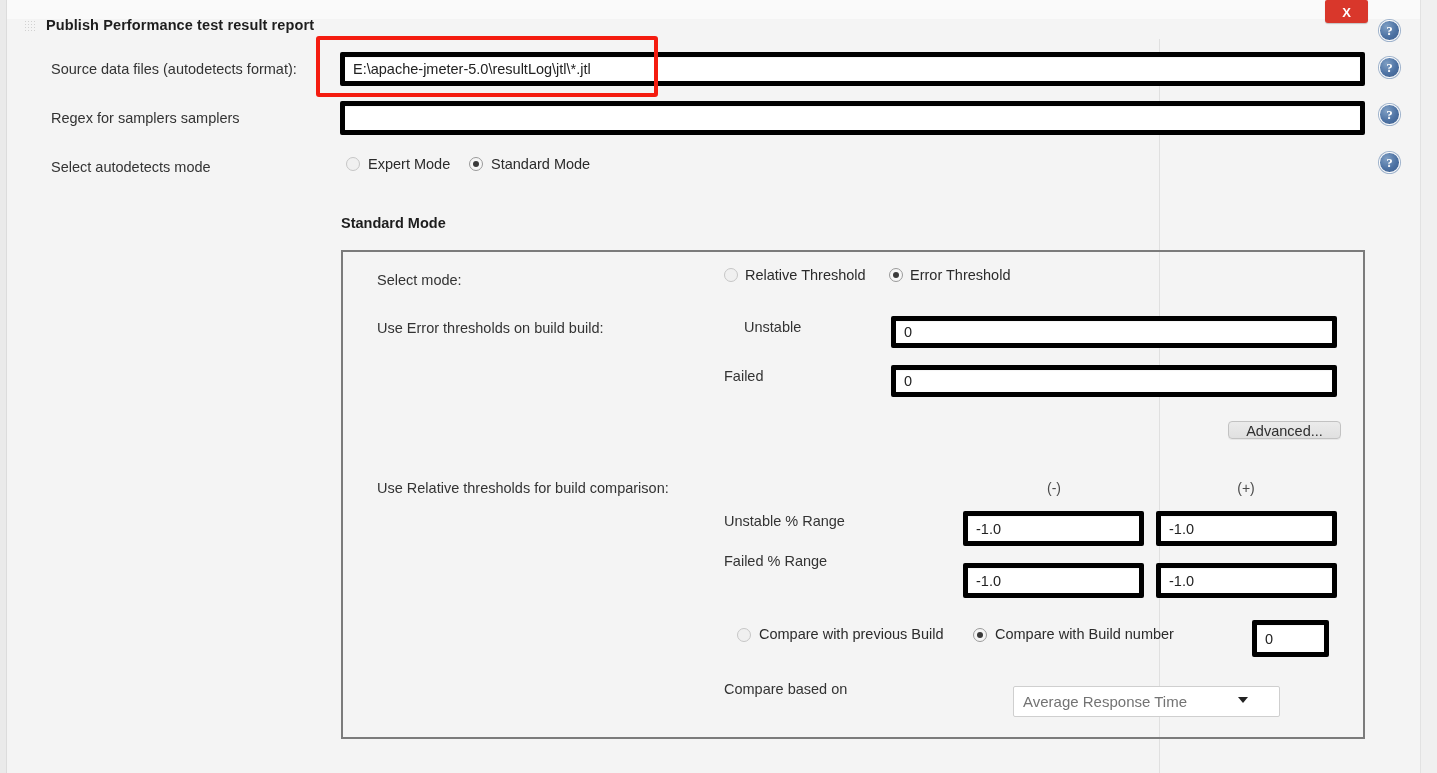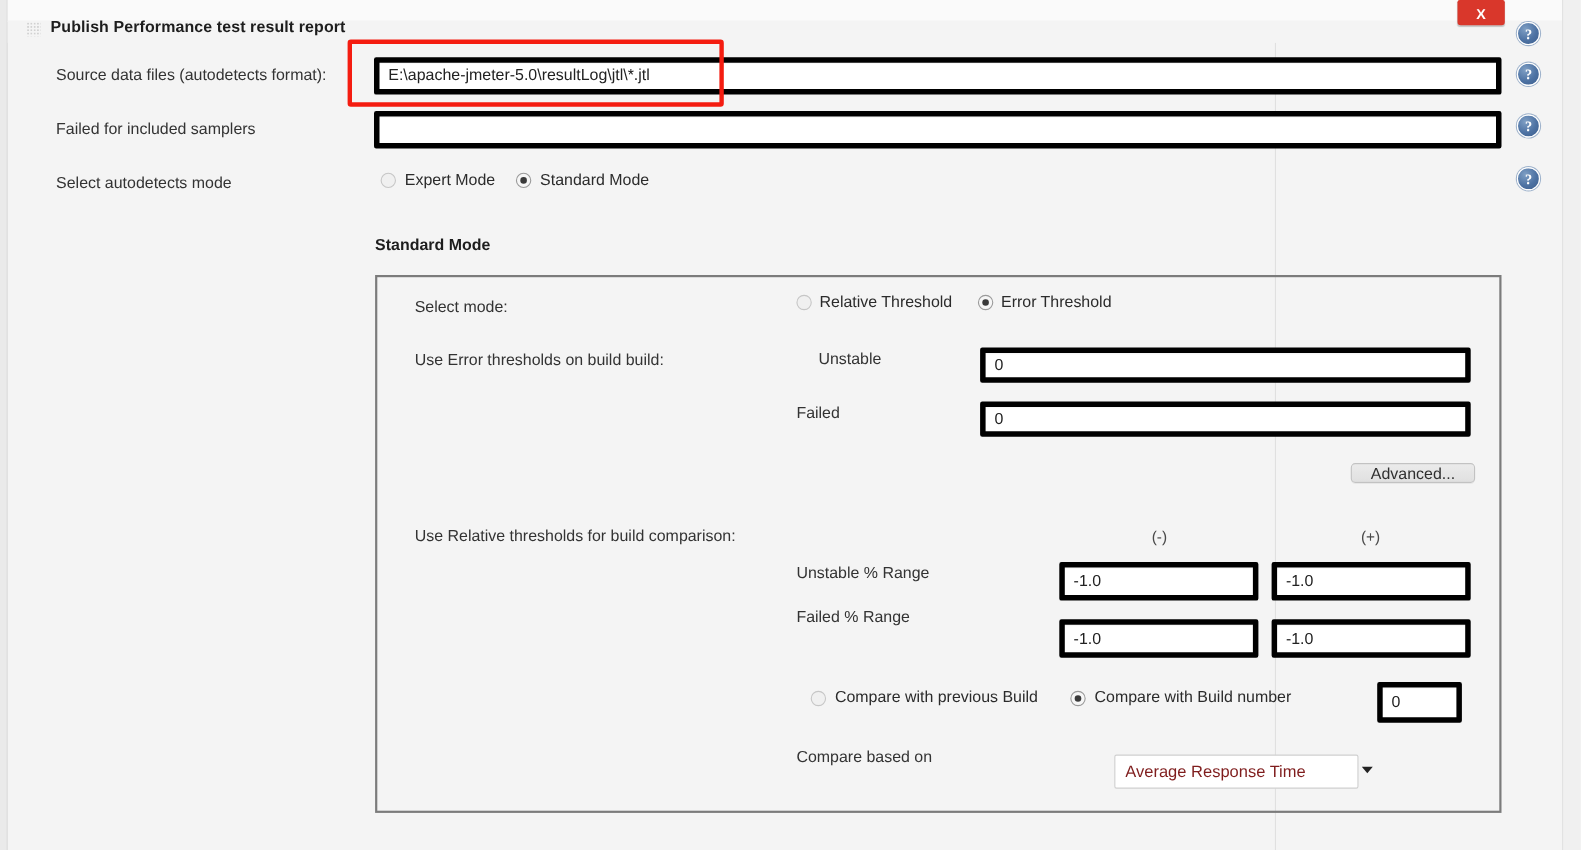--- a/index.html
+++ b/index.html
@@ -226,27 +226,27 @@
     font-size: 14.5px;
     color: #2f2f2f;
     cursor: pointer;
     box-shadow: 0 1px 0 rgba(0,0,0,.05);
   }
 
   
   #compare-select {
     position: absolute;
     left: 1013px; top: 686px;
-    width: 222px; height: 31px;
+    width: 267px; height: 31px;
     background: #ffffff;
     border: 1px solid #cfcfcf;
     border-radius: 2px;
     font-family: "Liberation Sans", sans-serif;
     font-size: 15px;
-    color: #7f1d1d;
+    color: #737373;
     padding: 0 26px 0 9px;
     -webkit-appearance: none;
     -moz-appearance: none;
     appearance: none;
     cursor: pointer;
     box-sizing: border-box;
     outline: none;
   }
   #select-arrow {
     position: absolute;
@@ -276,21 +276,21 @@
   <button id="close-btn">X</button>
 
   <div class="help-icon" style="top:20px;"></div>
   <div class="help-icon" style="top:57px;"></div>
   <div class="help-icon" style="top:104px;"></div>
   <div class="help-icon" style="top:152px;"></div>
 
   <div class="row-label" style="left:51px; top:61px;text-align:right;">Source data files (autodetects format):</div>
   <input class="txt" type="text" style="left: 340px; top: 52px; width: 1025px; height: 34px;" value="E:\apache-jmeter-5.0\resultLog\jtl\*.jtl">
 
-  <div class="row-label" style="left:51px; top:110px;">Failed for included samplers</div>
+  <div class="row-label" style="left:51px; top:110px;">Regex for samplers samplers</div>
   <input class="txt" type="text" style="left: 340px; top: 101px; width: 1025px; height: 34px;" value="">
 
   <div class="row-label" style="left:51px; top:159px;">Select autodetects mode</div>
 
   <div class="radio" style="left:346px; top:157px;"></div>
   <div class="radio-label" style="left:368px; top:156px;">Expert Mode</div>
 
   <div class="radio checked" style="left:469px; top:157px;"></div>
   <div class="radio-label" style="left:491px; top:156px;">Standard Mode</div>
 

